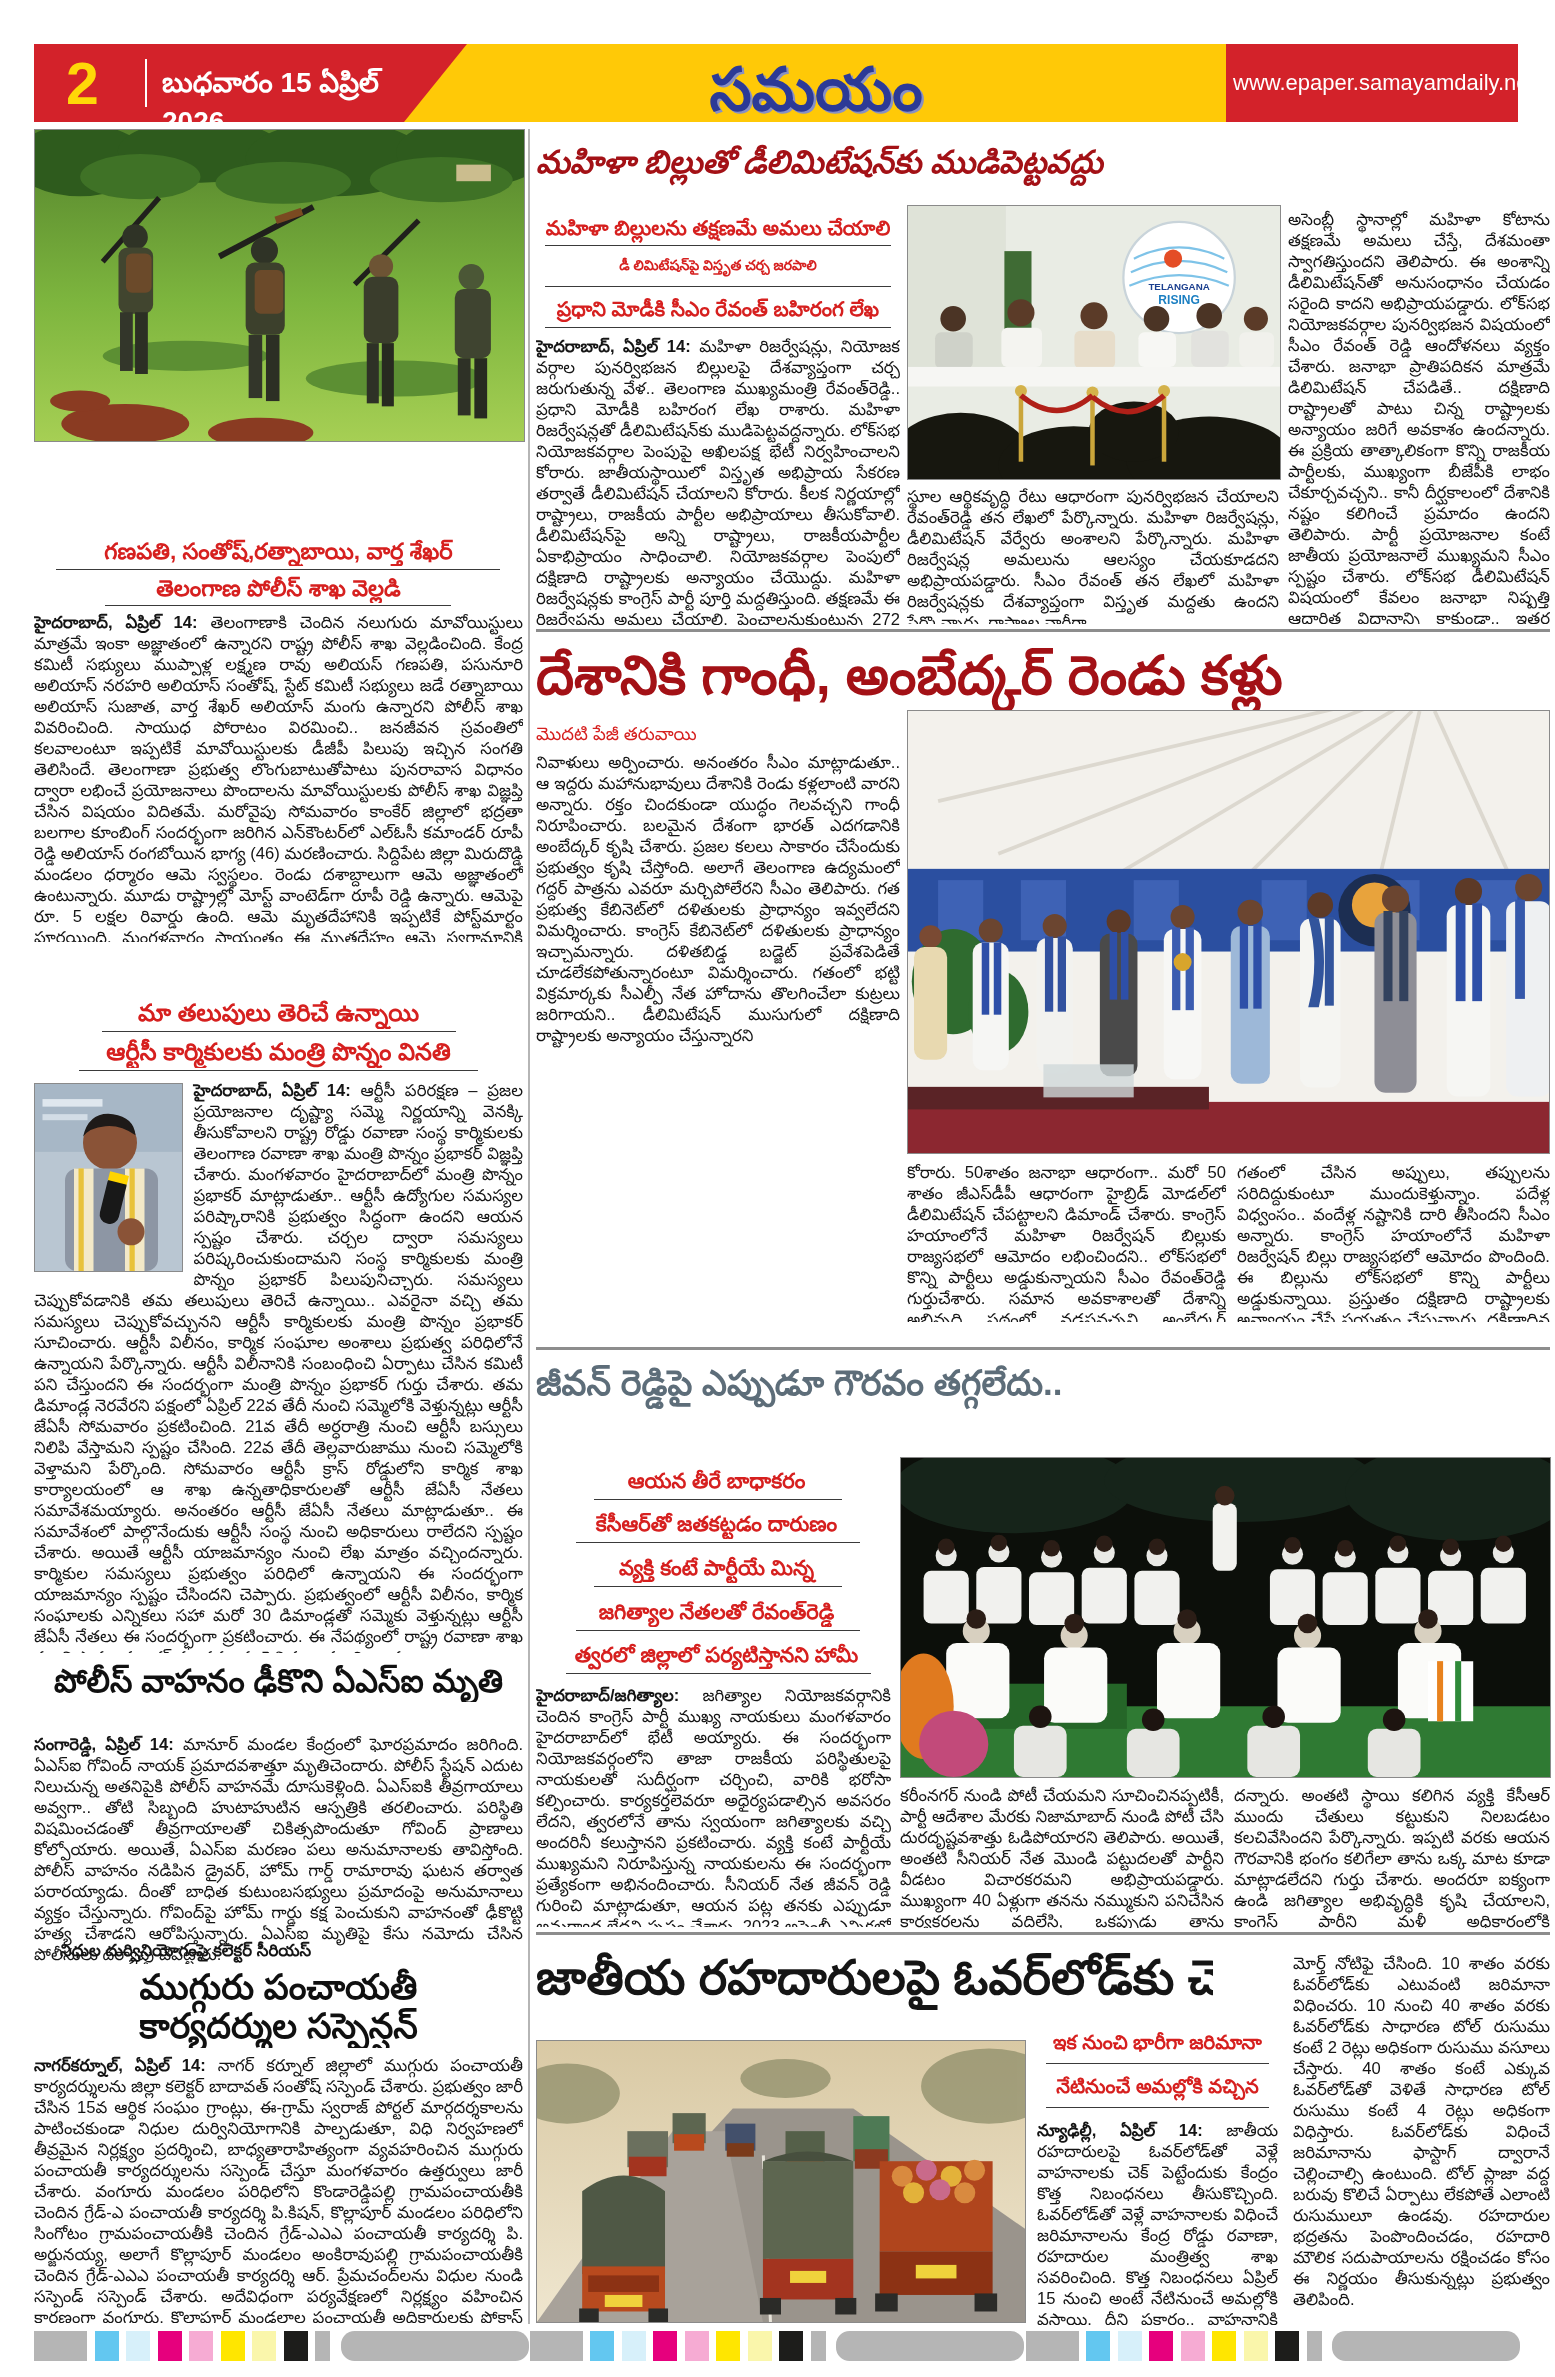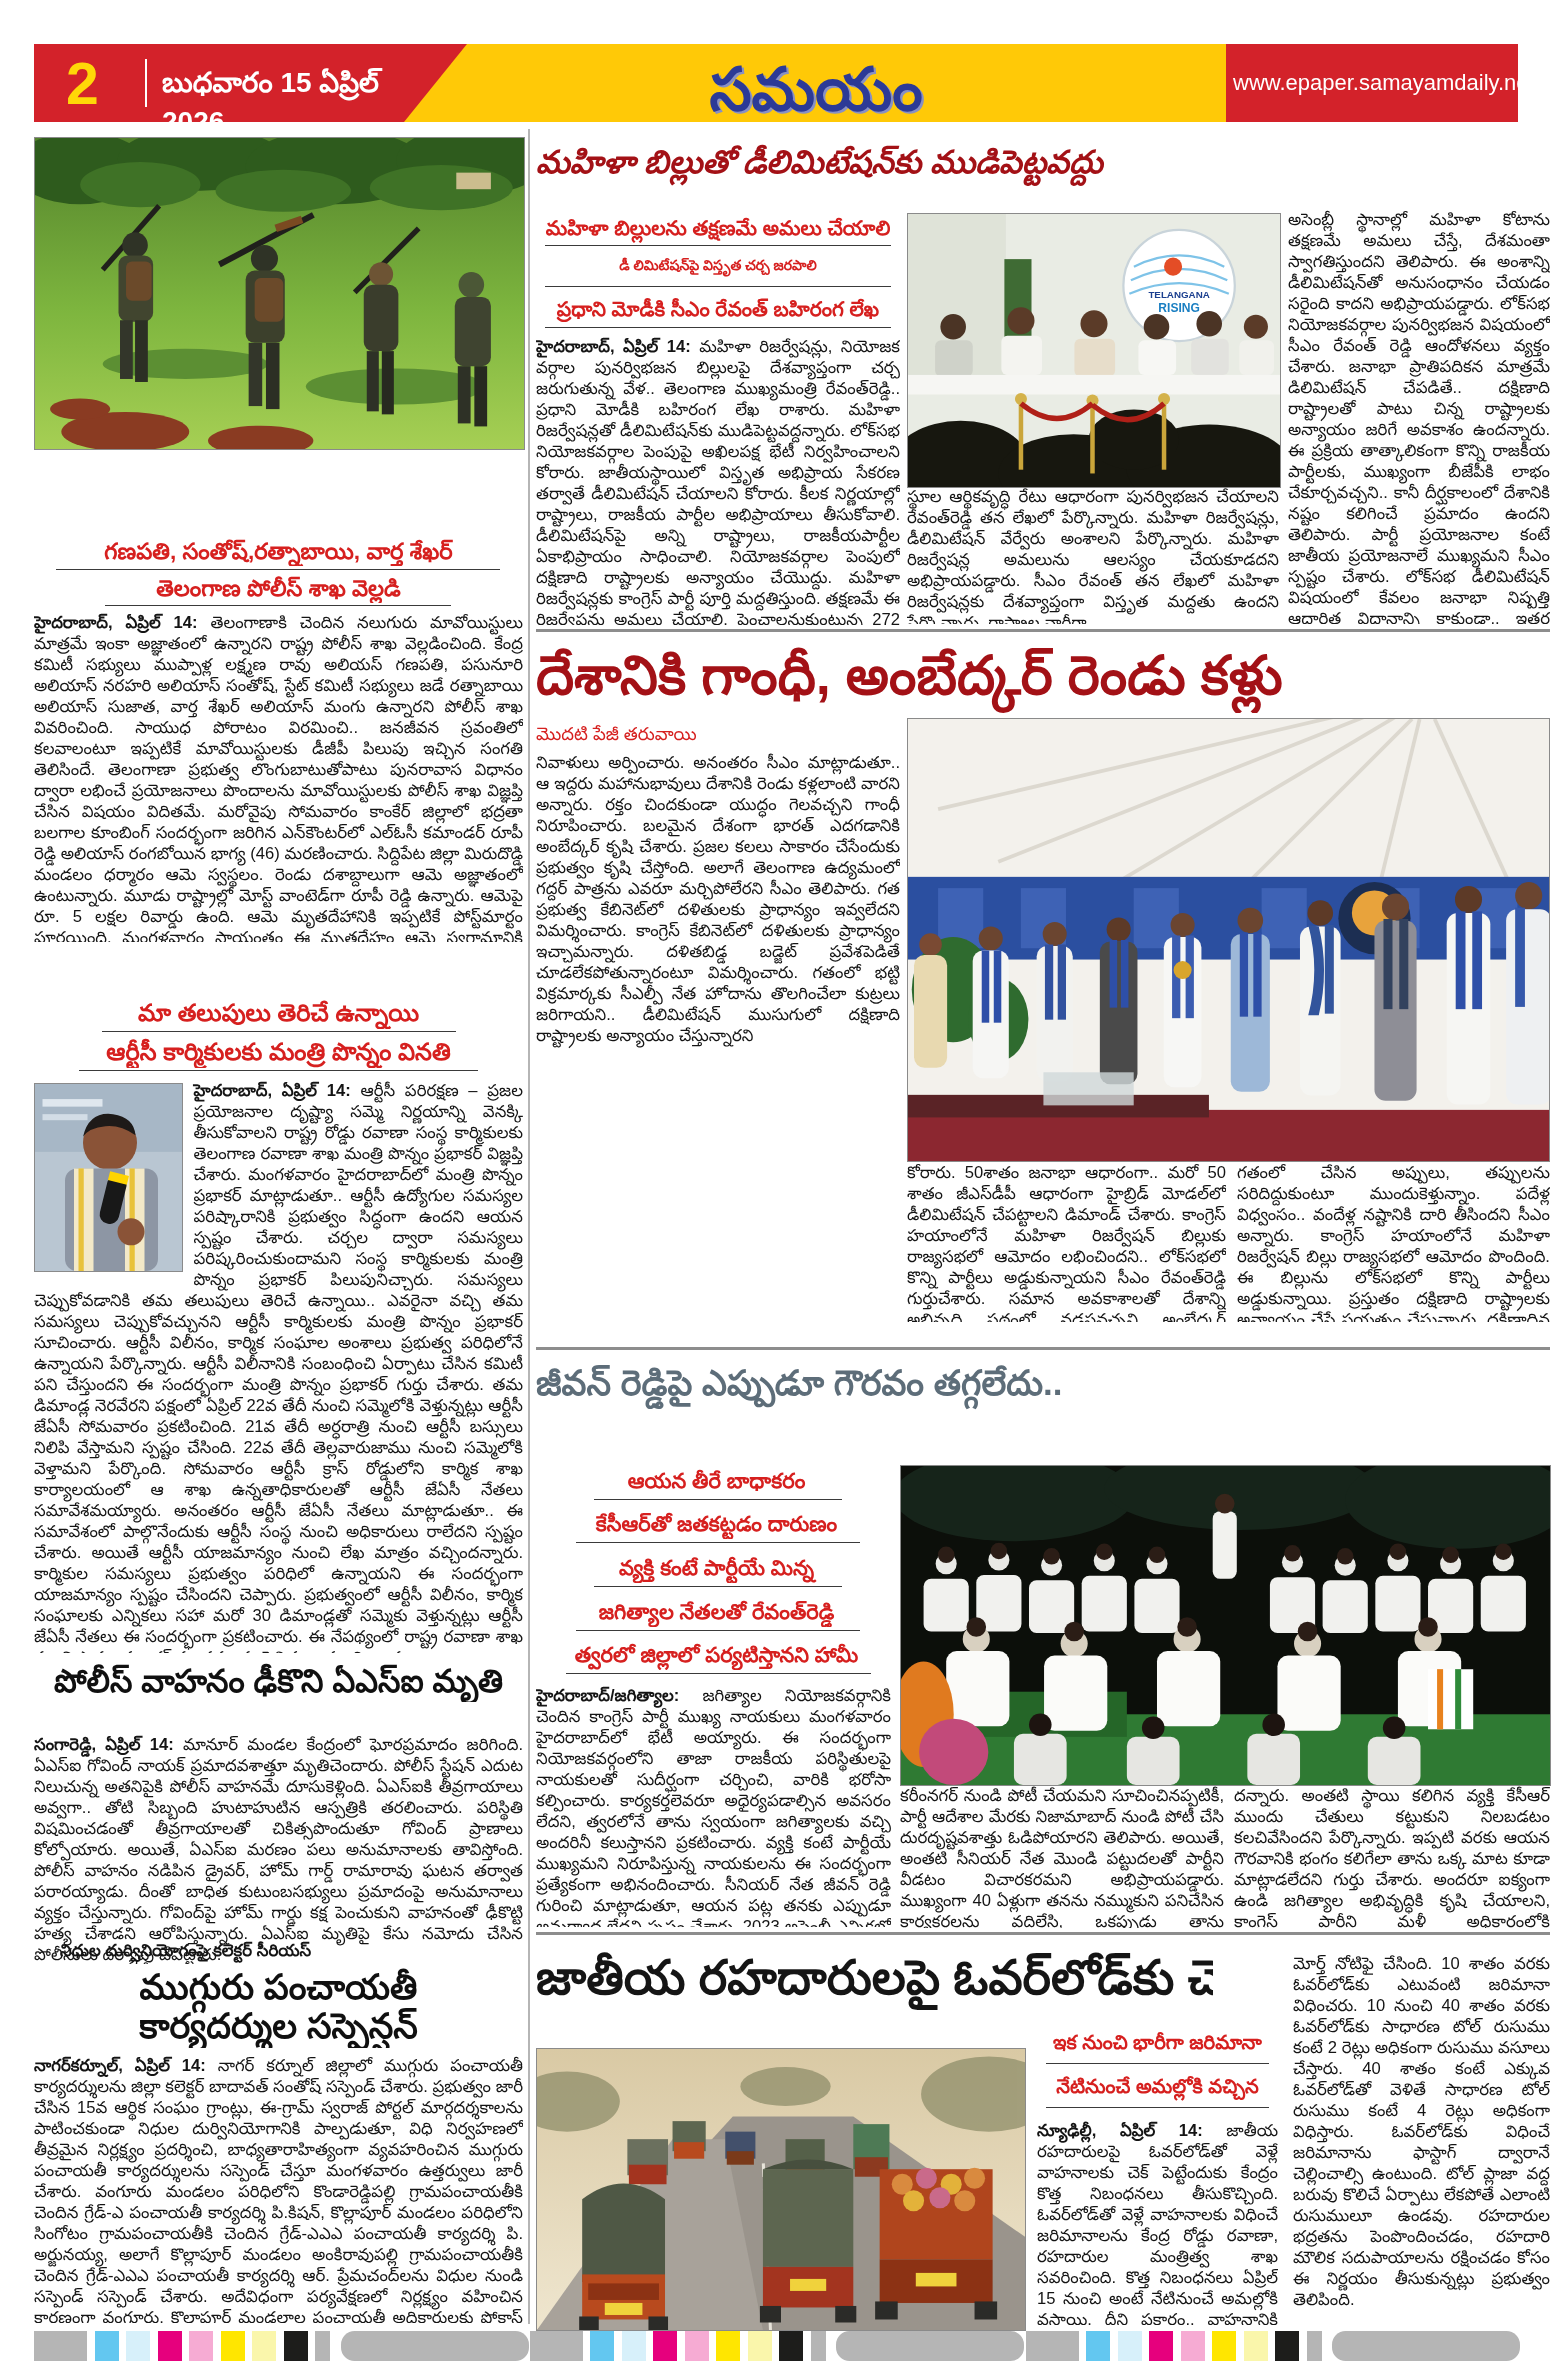--- a/index.html
+++ b/index.html
@@ -17,21 +17,21 @@
   #mh-title{left:624px;top:10.5px;width:316px;text-align:center;color:#2c3a96;font-size:60px;
      font-weight:bold;text-shadow:2.3px 2.3px 0 #8890c4;}
   #mh-url{left:1199px;top:25.6px;width:277px;text-align:center;color:#fff;font-size:22px;}
   
   .body-text{font-size:16.6px;line-height:21px;text-align:justify;color:#141414;overflow:hidden;}
   .dateline{font-weight:bold;}
   .red-sub{color:#d6201f;font-weight:bold;text-align:center;overflow:hidden;}
   .rule{height:0;border-bottom:1.5px solid #3a3a3a;}
   .h-div{height:3px;background:#8d8d8d;}
   .v-rule{width:1.5px;background:#b5b5b5;}
-  .photo{border:0.8px solid #8a8a8a;background:#ddd;margin-top:8px;}
+  .photo{border:0.8px solid #8a8a8a;background:#ddd;}
   .photo svg{display:block;width:100%;height:100%;}
   .blk-head{color:#101010;font-weight:bold;text-align:center;overflow:hidden;}
   .main-head{color:#a31116;font-weight:bold;overflow:hidden;white-space:nowrap;}
   
   #colorbar{left:34px;top:2331px;width:1486px;height:30px;display:flex;
      justify-content:space-between;align-items:stretch;}
   .cb-group{display:flex;}
   .cb-cell{height:30px;}
   .cb-pill{background:#b5b5b5;width:188px;border-radius:13.5px;margin-left:10.5px;}
 </style>

